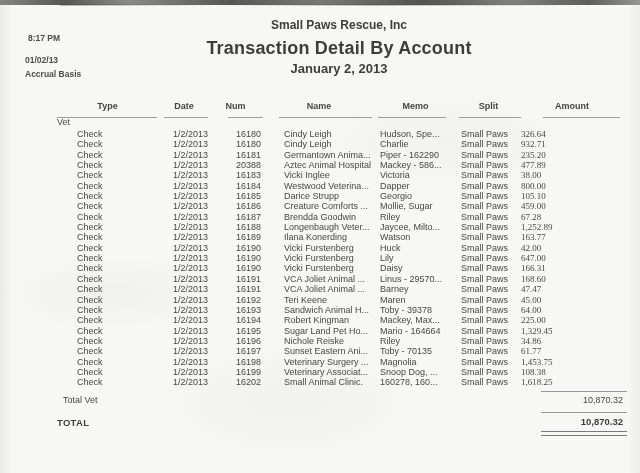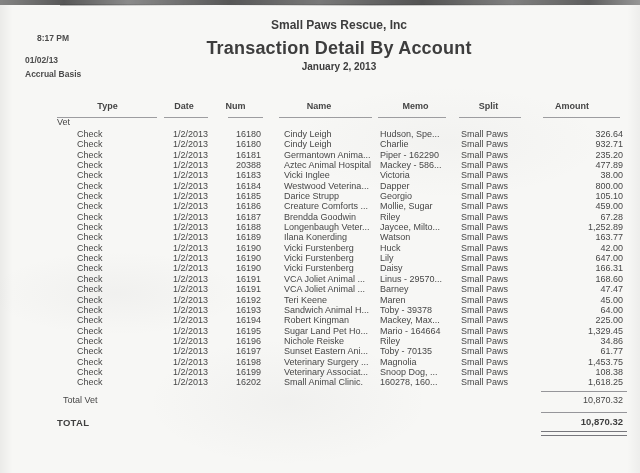--- a/index.html
+++ b/index.html
@@ -19,28 +19,28 @@
     position:absolute; top:0; left:0; width:640px; height:5px;
     background:linear-gradient(90deg,#6a6a6a,#2f2f2f 10%,#707070 20%,#303030 36%,#5a5a5a 50%,#2b2b2b 66%,#636363 80%,#383838 92%,#808080);
     opacity:.8; filter:blur(.4px);
   }
   .scan-top-edge2 {
     position:absolute; top:4px; left:60px; width:520px; height:2px;
     background:linear-gradient(90deg, rgba(60,60,60,.35), rgba(60,60,60,0) 30%, rgba(60,60,60,.3) 60%, rgba(60,60,60,0));
     filter:blur(.6px);
   }
   .meta { position:absolute; left:25px; top:0; font-size:8.5px; font-weight:bold; color:#4c4c4c; }
-  .meta-time  { position:absolute; left:12px; top:33px; white-space:nowrap; }
+  .meta-time  { position:absolute; left:3px; top:33px; white-space:nowrap; }
   .meta-date  { position:absolute; left:0;  top:55px; white-space:nowrap; }
   .meta-basis { position:absolute; left:0;  top:69px; white-space:nowrap; }
 
   .titles { position:absolute; left:55px; top:0; width:568px; text-align:center; color:#3d3d3d; }
   .company      { position:absolute; top:18px; width:100%; font-size:12px; font-weight:bold; }
   .report-title { position:absolute; top:38px; width:100%; font-size:18px;  font-weight:bold; letter-spacing:.2px; }
-  .report-date  { position:absolute; top:61px; width:100%; font-size:10px;  font-weight:bold; }
+  .report-date  { position:absolute; top:61px; width:100%; font-size:13px;  font-weight:bold; }
 
   .grid { display:grid; grid-template-columns:105px 48px 55px 112px 81px 65px 102px; }
 
   .thead { position:absolute; left:55px; top:99px; width:568px; height:19px; font-size:9px; font-weight:bold; color:#454545; }
   .th { position:relative; text-align:center; line-height:15px; }
   .th-rule { position:absolute; bottom:0; height:0; border-bottom:1px solid #9d9da0; left:2px; right:2px; }
   .col-type .th-rule   { left:2px;  right:3px; }
   .col-date .th-rule   { left:4px;  right:0; }
   .col-num  .th-rule   { left:20px; right:0; }
   .col-name .th-rule   { left:16px; right:3px; }
@@ -52,21 +52,21 @@
 
   .rows { position:absolute; left:55px; top:129px; width:568px; }
   .row  { height:10.35px; font-size:9px; line-height:10.4px; white-space:nowrap; }
   .c { overflow:visible; }
   .c-type { padding-left:22px; }
   .c-date { text-align:right; }
   .c-num  { text-align:right; padding-right:2px;padding-left:24px; }
   .c-name { padding-left:21px; }
   .c-memo { padding-left:5px; }
   .c-split{ padding-left:5px; }
-  .c-amount { text-align:right; padding-right:0; }
+  .c-amount { padding-right:0;font-family:Liberation Serif, serif; }
 
   .amount-rule { position:absolute; left:541px; width:86px; border-top:1px solid #96969a; height:0; }
   .rule-1 { top:391px; }
   .rule-2 { top:412px; }
   .double-rule { position:absolute; left:541px; width:86px; top:431px; height:3px;
                  border-top:1px solid #77777c; border-bottom:1px solid #77777c; }
 
   .total-vet-row { position:absolute; left:55px; top:395px; width:568px; font-size:9px; }
   .total-vet-label { position:absolute; left:8px; top:0; }
   .total-row { position:absolute; left:55px; top:416px; width:568px; font-size:9.5px; font-weight:bold; color:#3f3f3f; }

